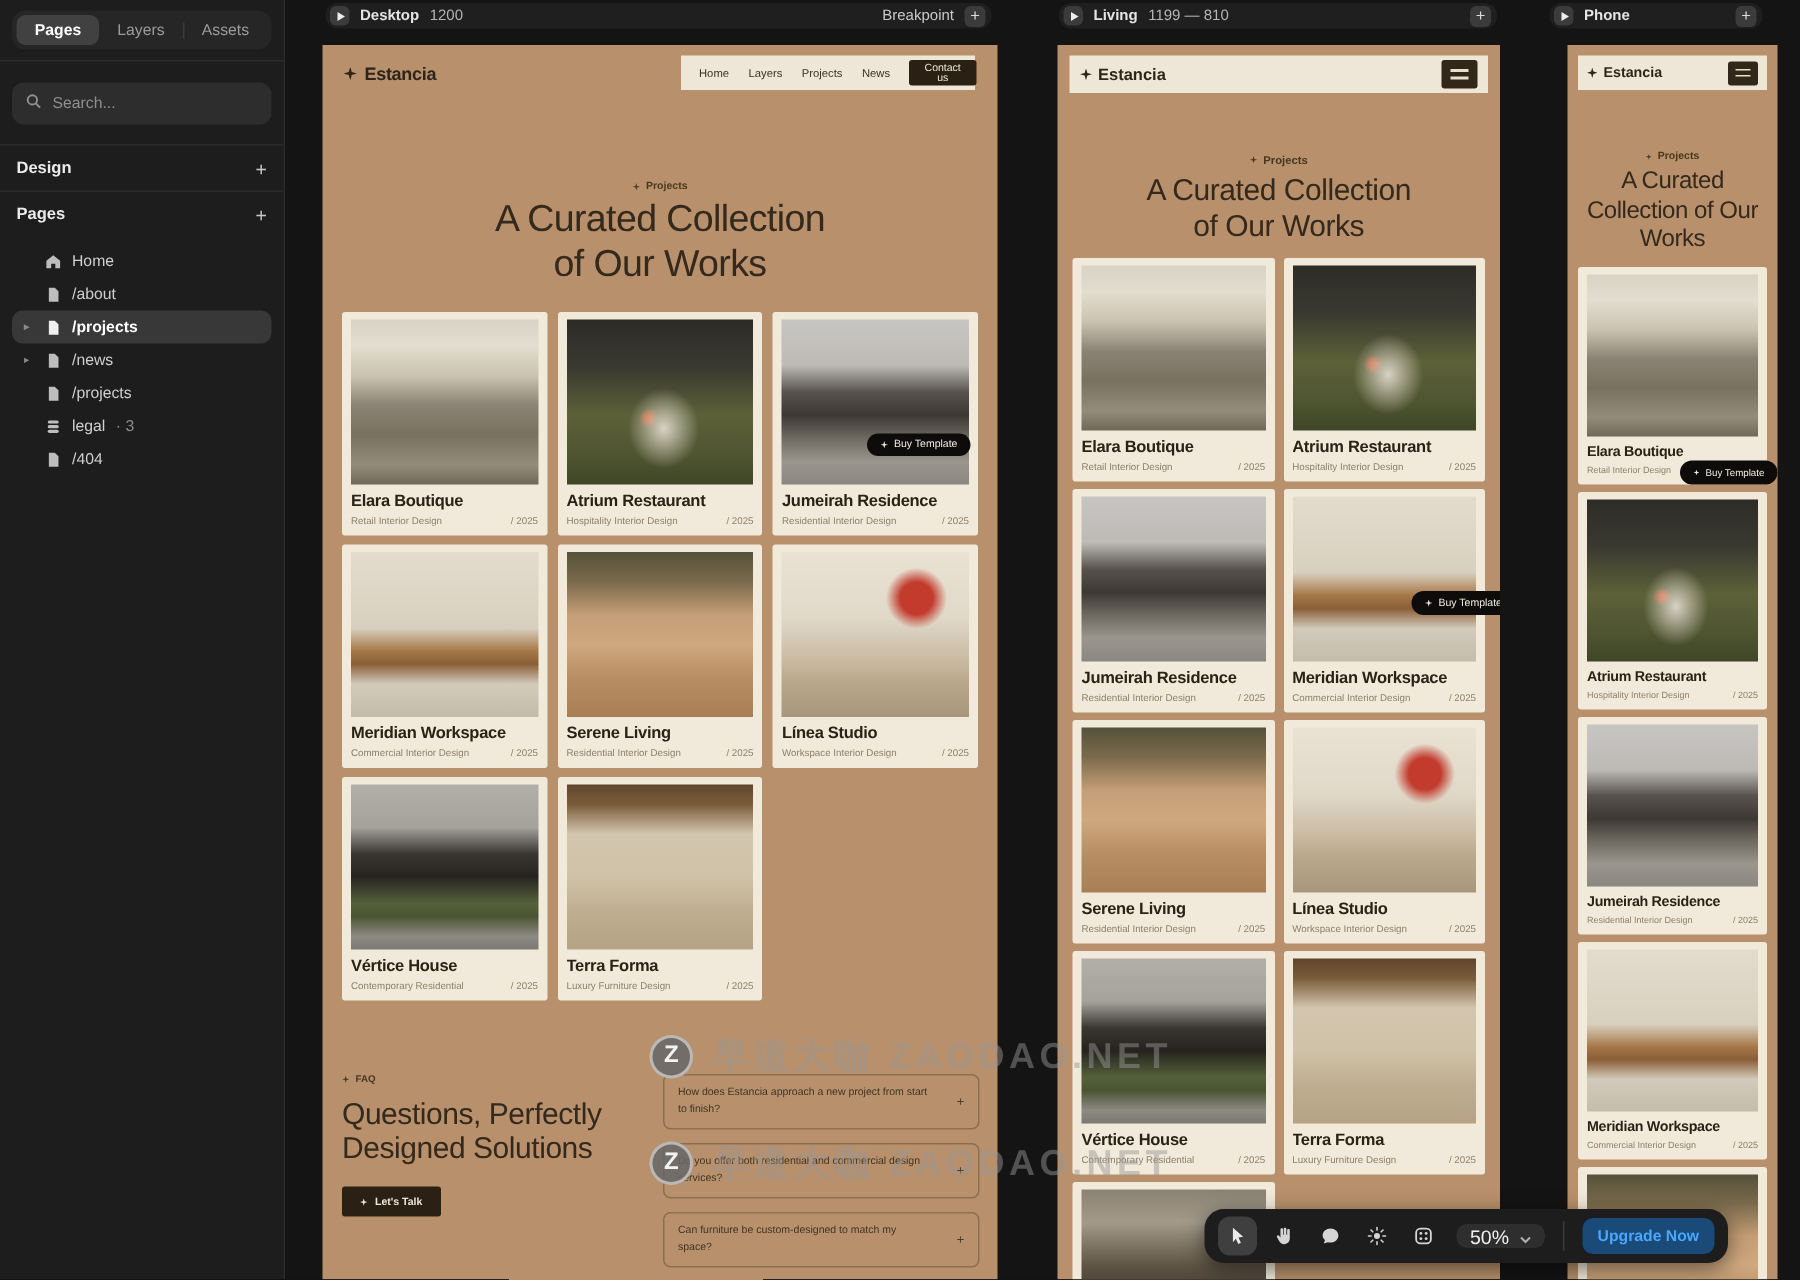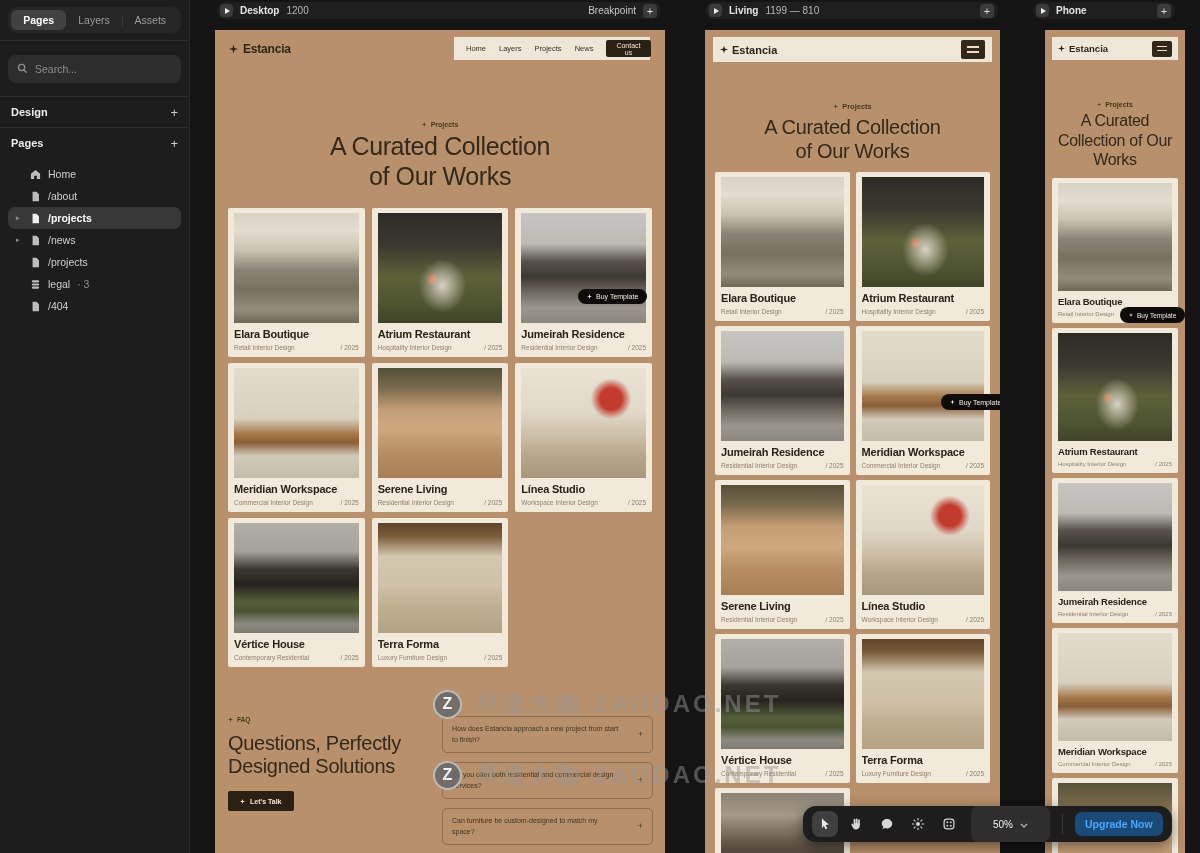--- a/index.html
+++ b/index.html
@@ -123,21 +123,21 @@
   .wm1{top:688px;}
   .wm2{top:759px;}
   .wm-badge{width:29px;height:29px;border-radius:50%;background:rgba(104,104,104,.88);border:2px solid rgba(205,205,205,.8);color:#f2f2f2;font-weight:bold;font-size:16px;display:flex;align-items:center;justify-content:center;}
   .wm-text{font-size:24px;font-weight:bold;letter-spacing:3px;color:rgba(150,150,150,.48);white-space:nowrap;}
 
   
   .toolbar{position:absolute;left:803px;top:806px;height:36px;background:#1d1d1d;border-radius:13px;display:flex;align-items:center;padding:0 9px;gap:5px;z-index:10;box-shadow:0 4px 14px rgba(0,0,0,.5);}
   .tool{width:26px;height:26px;border-radius:8px;display:flex;align-items:center;justify-content:center;}
   .tool.active{background:#3f3f3f;}
   .tool svg{width:14px;height:14px;}
-  .zoom-pill{height:36px;background:#2e2e2e;border-radius:7px;padding:0 22px;font-size:10px;color:#f0f0f0;display:flex;align-items:center;gap:7px;margin-left:4px;}
+  .zoom-pill{height:16px;background:#2e2e2e;border-radius:7px;padding:0 9px;font-size:13px;color:#f0f0f0;display:flex;align-items:center;gap:7px;margin-left:4px;}
   .tb-sep{width:1px;height:20px;background:#3a3a3a;margin:0 7px;}
   .upgrade{height:24px;padding:0 10px;background:#1a4a78;color:#4aa7ff;font-size:10.5px;font-weight:bold;border:none;border-radius:7px;display:flex;align-items:center;font-family:inherit;}
 </style>
 </head>
 <body>
 
 <div class="stage">
 
   <aside class="sidebar">
     <div class="tabs" id="tabs">

